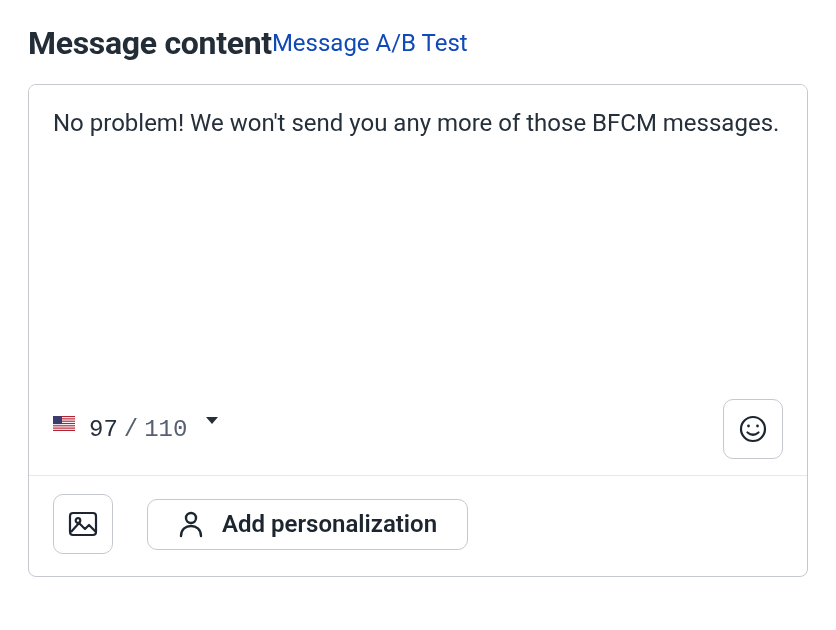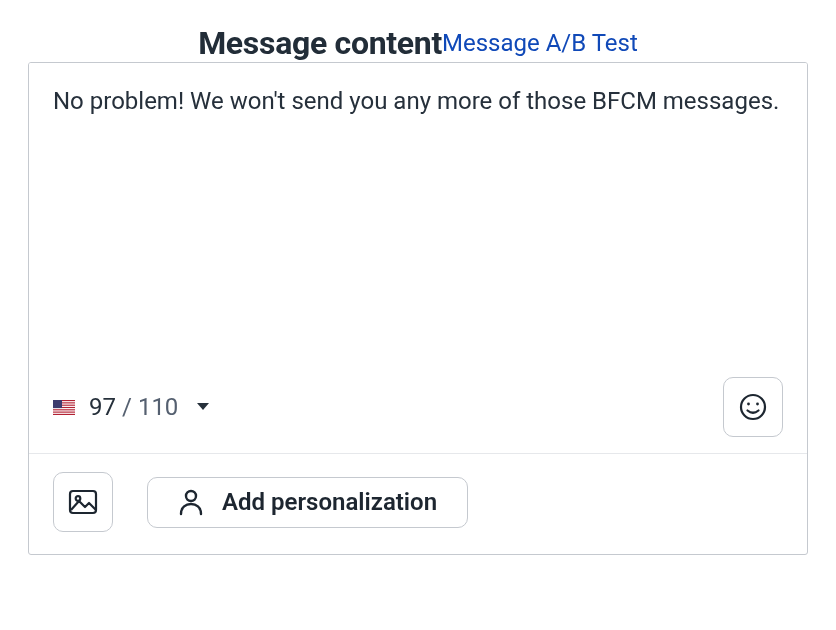--- a/index.html
+++ b/index.html
@@ -1,23 +1,23 @@
 <!DOCTYPE html>
 <html><head>
   <meta charset="utf-8">
   <style>
     * { box-sizing: border-box; margin: 0; padding: 0; }
     body { font-family: -apple-system, BlinkMacSystemFont, "Segoe UI", Roboto, Helvetica, Arial, sans-serif; background: #fff; width: 836px; height: 630px; padding: 24px 28px; color: #222; }
-    .header { display: flex; justify-content: center; align-items: center; }
+    .header { display: flex; justify-content: flex-start; align-items: center; margin-bottom: 22px; }
     .title { font-size: 32px; font-weight: 700; color: #222d38; letter-spacing: -0.3px; }
     .ab-link { font-size: 24px; color: #1049b8; text-decoration: none; font-weight: 400; }
-    .editor-box { border: 1px solid #c5c9cf; border-radius: 3px; padding: 0; overflow: hidden; }
+    .editor-box { border: 1px solid #c5c9cf; border-radius: 8px; padding: 0; overflow: hidden; }
     .textarea { width: 100%; border: none; resize: none; outline: none; font-family: inherit; font-size: 24px; line-height: 1.55; color: #26303b; padding: 20px 24px 10px 24px; height: 300px; }
     .count-row { display: flex; justify-content: space-between; align-items: center; padding: 10px 24px 16px 24px; border-bottom: 1px solid #e6e8eb; }
-    .count-group { display: inline-flex; align-items: center; gap: 14px; cursor: pointer; }
+    .count-group { display: inline-flex; align-items: flex-start; gap: 14px; cursor: pointer; font-family: Liberation Mono, monospace; }
     .flag { width: 22px; height: 15px; display: inline-block; }
     .count-text { font-size: 24px; color: #26303b; display: inline-flex; align-items: baseline; gap: 6px; }
     .count-text .slash { color: #556070; }
     .count-text .limit { color: #556070; }
     .caret { margin-left: 4px; }
     .emoji-btn { width: 60px; height: 60px; border: 1px solid #c5c9cf; border-radius: 10px; background: #fff; display: inline-flex; align-items: center; justify-content: center; cursor: pointer; }
     .toolbar { display: flex; align-items: center; gap: 34px; padding: 18px 24px 22px 24px; }
     .square-btn { width: 60px; height: 60px; border: 1px solid #c5c9cf; border-radius: 10px; background: #fff; display: inline-flex; align-items: center; justify-content: center; cursor: pointer; }
     .pill-btn { height: 51px; padding: 0 30px; border: 1px solid #c5c9cf; border-radius: 10px; background: #fff; display: inline-flex; align-items: center; gap: 18px; cursor: pointer; font-family: inherit; }
     .pill-btn-text { font-size: 24px; font-weight: 600; color: #1d2630; }

